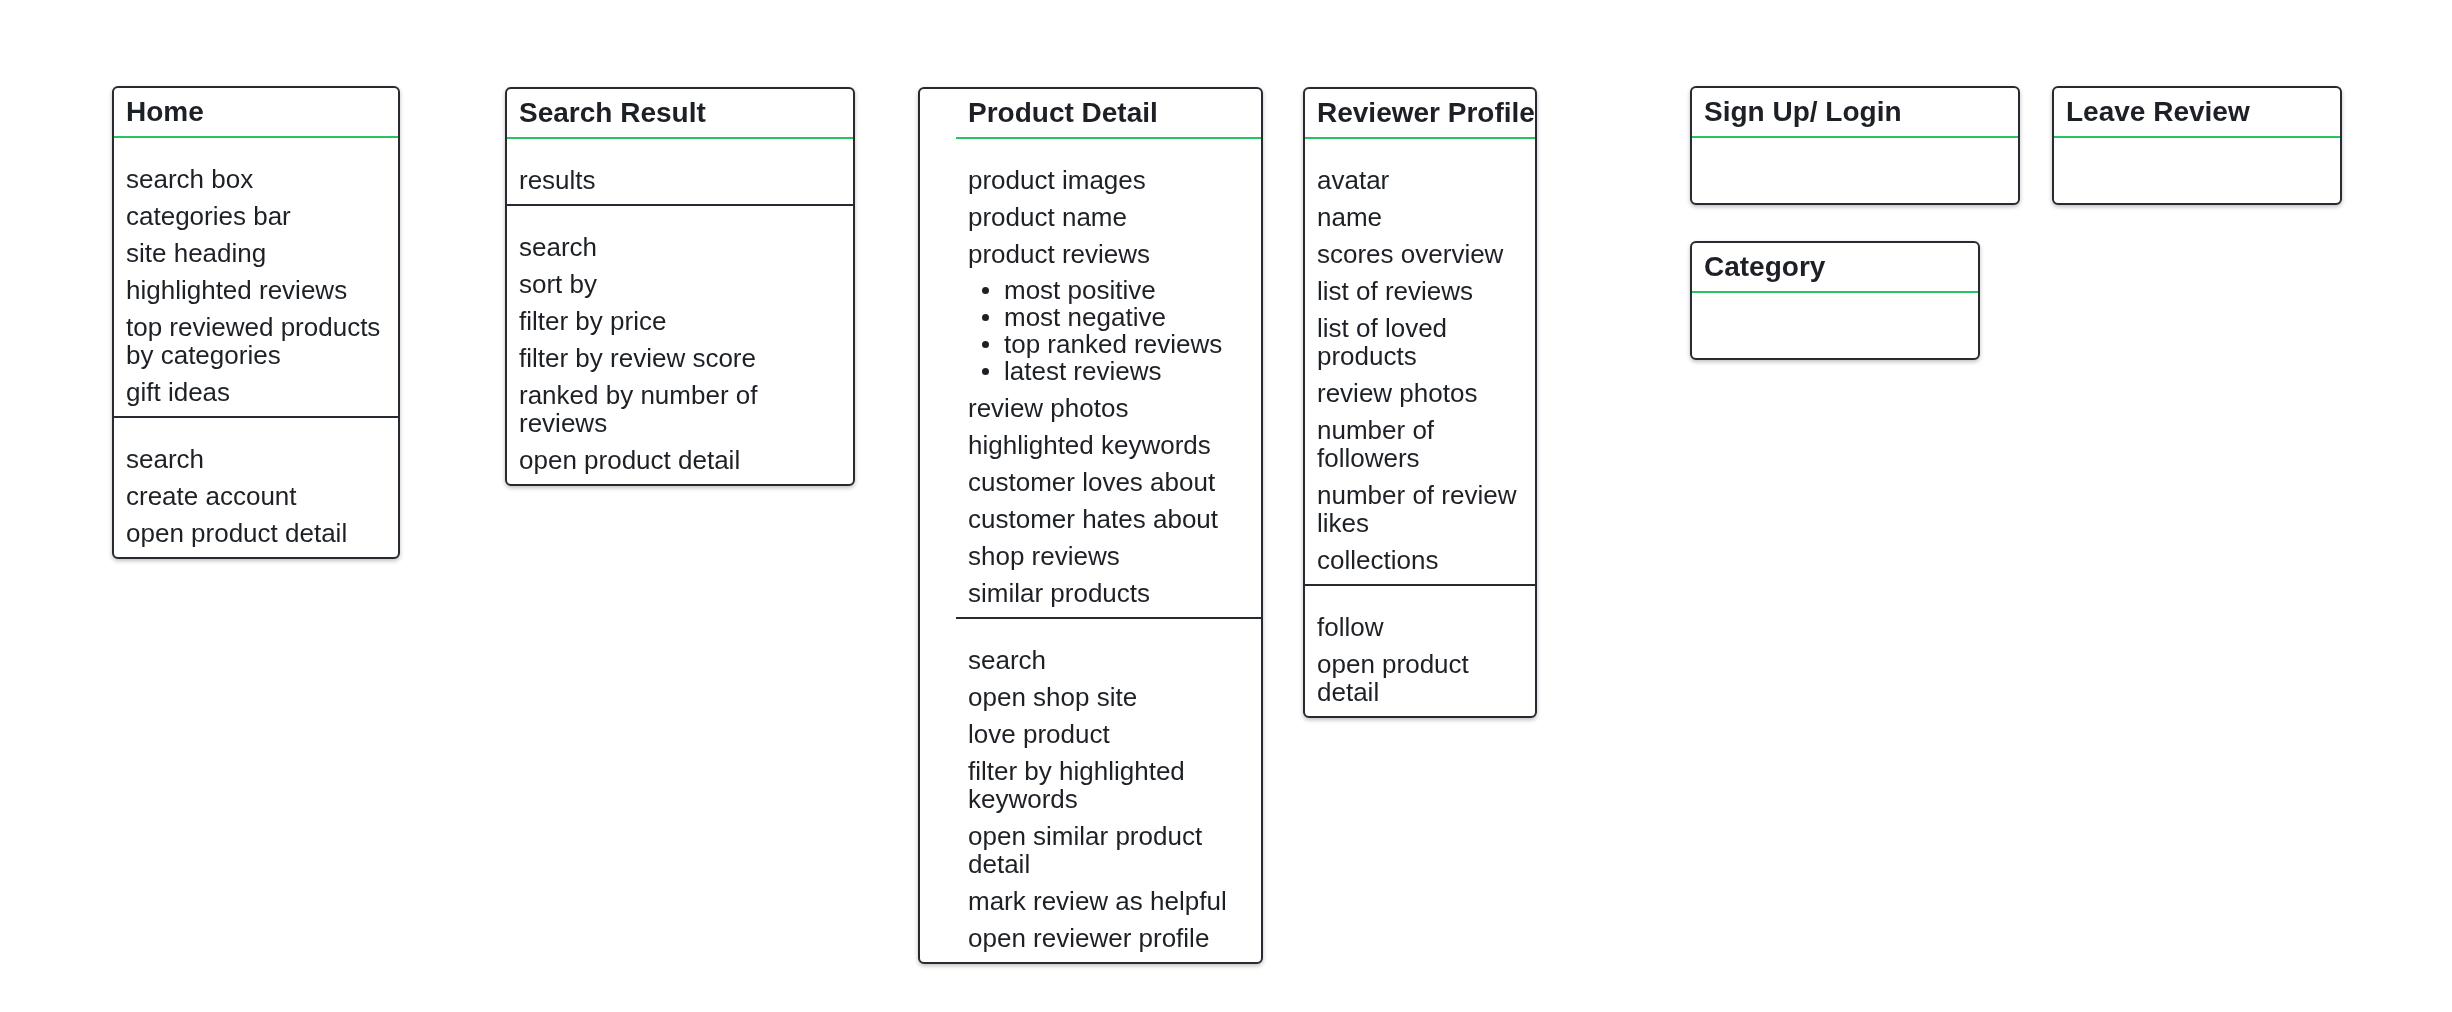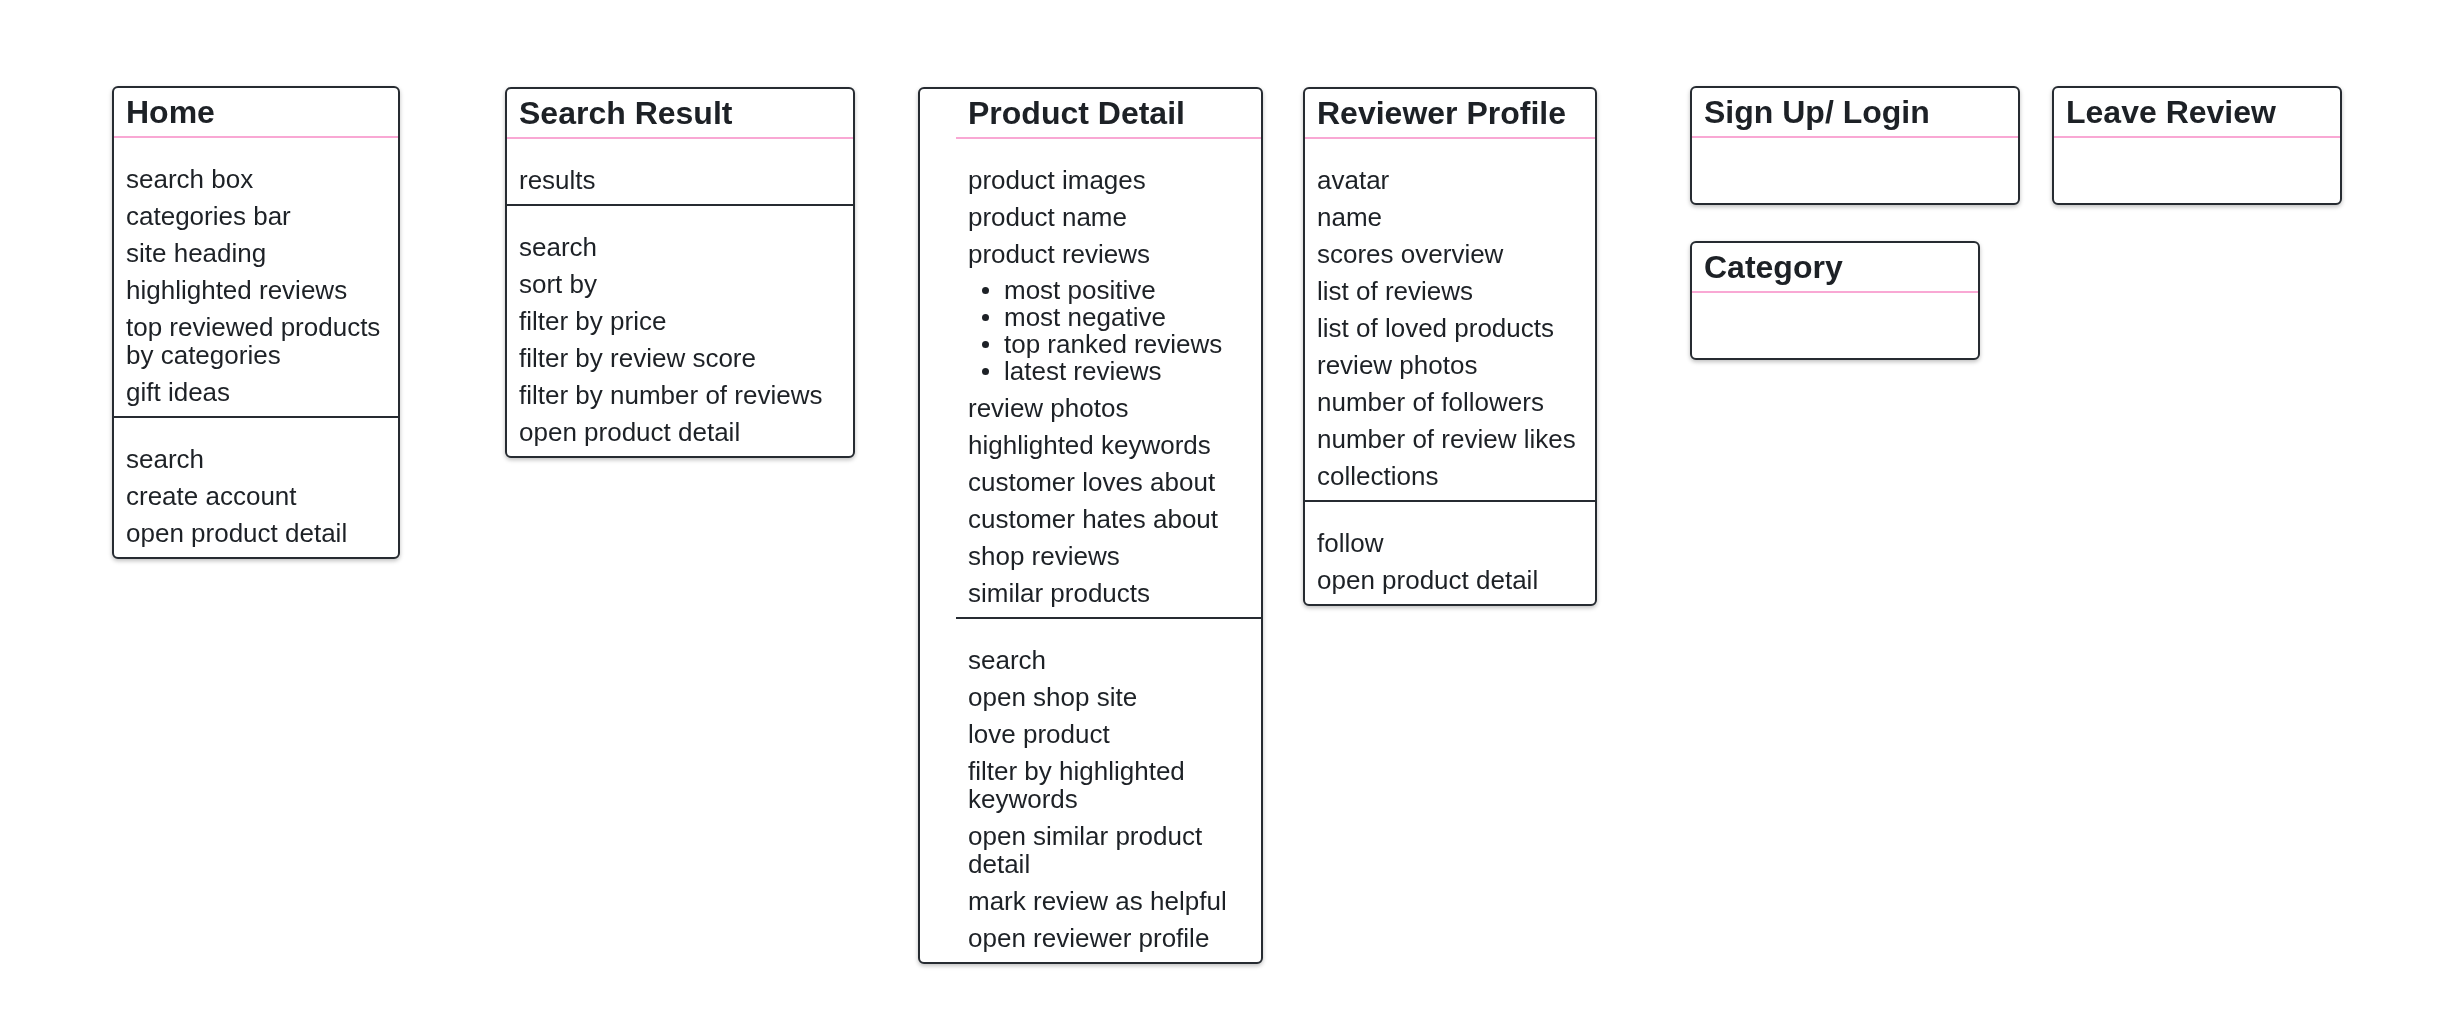--- a/index.html
+++ b/index.html
@@ -18,25 +18,25 @@
   }
   .wbox {
     position: absolute;
     box-sizing: border-box;
     background: #ffffff;
     border: 2px solid #262b31;
     border-radius: 6px;
     box-shadow: 0 2px 4px rgba(0, 0, 0, 0.25);
   }
   .wbox-title {
-    font-size: 32px;
+    font-size: 28px;
     font-weight: 700;
     line-height: 28px;
     padding: 10px 12px;
-    border-bottom: 2px solid #f9a8d4;
+    border-bottom: 2px solid #22c55e;
     white-space: nowrap;
     overflow: hidden;
   }
   .wbox-section {
     padding: 10px 12px;
     border-bottom: 2px solid #262b31;
     margin-top: 17px;
   }
   .wbox-section:last-child {
     border-bottom: none;
@@ -103,21 +103,21 @@
     <div class="wbox" style="left: 505px; top: 87px; width: 350px;">
       <div class="wbox-title">Search Result</div>
       <div class="wbox-section">
         <div class="witem">results</div>
       </div>
       <div class="wbox-section">
         <div class="witem">search</div>
         <div class="witem">sort by</div>
         <div class="witem">filter by price</div>
         <div class="witem">filter by review score</div>
-        <div class="witem">filter by number of reviews</div>
+        <div class="witem">ranked by number of reviews</div>
         <div class="witem">open product detail</div>
       </div>
     </div>
     <div class="wbox" style="left: 918px; top: 87px; width: 345px; padding-left: 36px;">
       <div class="wbox-title">Product Detail</div>
       <div class="wbox-section">
         <div class="witem">product images</div>
         <div class="witem">product name</div>
         <div class="witem">product reviews</div>
         <div class="wbullet-group">
@@ -136,21 +136,21 @@
       <div class="wbox-section">
         <div class="witem">search</div>
         <div class="witem">open shop site</div>
         <div class="witem">love product</div>
         <div class="witem">filter by highlighted keywords</div>
         <div class="witem">open similar product detail</div>
         <div class="witem">mark review as helpful</div>
         <div class="witem">open reviewer profile</div>
       </div>
     </div>
-    <div class="wbox" style="left: 1303px; top: 87px; width: 294px;">
+    <div class="wbox" style="left: 1303px; top: 87px; width: 234px;">
       <div class="wbox-title">Reviewer Profile</div>
       <div class="wbox-section">
         <div class="witem">avatar</div>
         <div class="witem">name</div>
         <div class="witem">scores overview</div>
         <div class="witem">list of reviews</div>
         <div class="witem">list of loved products</div>
         <div class="witem">review photos</div>
         <div class="witem">number of followers</div>
         <div class="witem">number of review likes</div>

